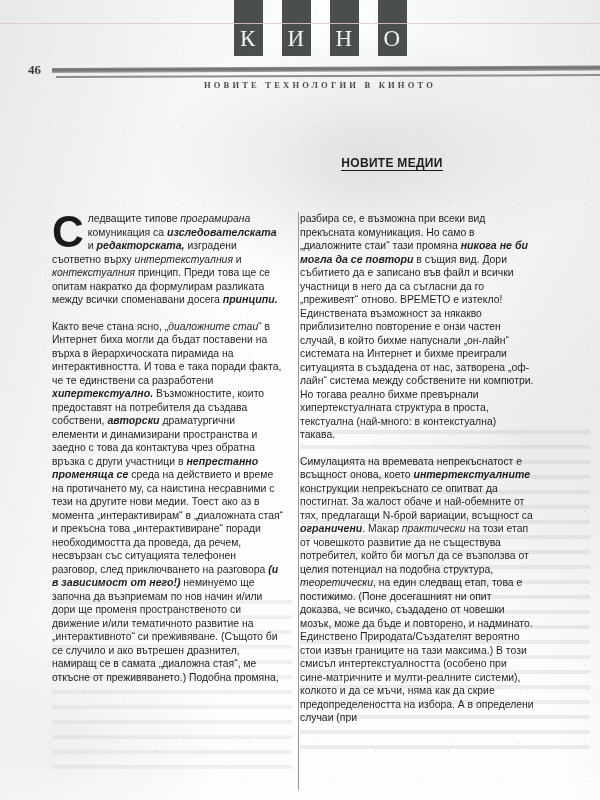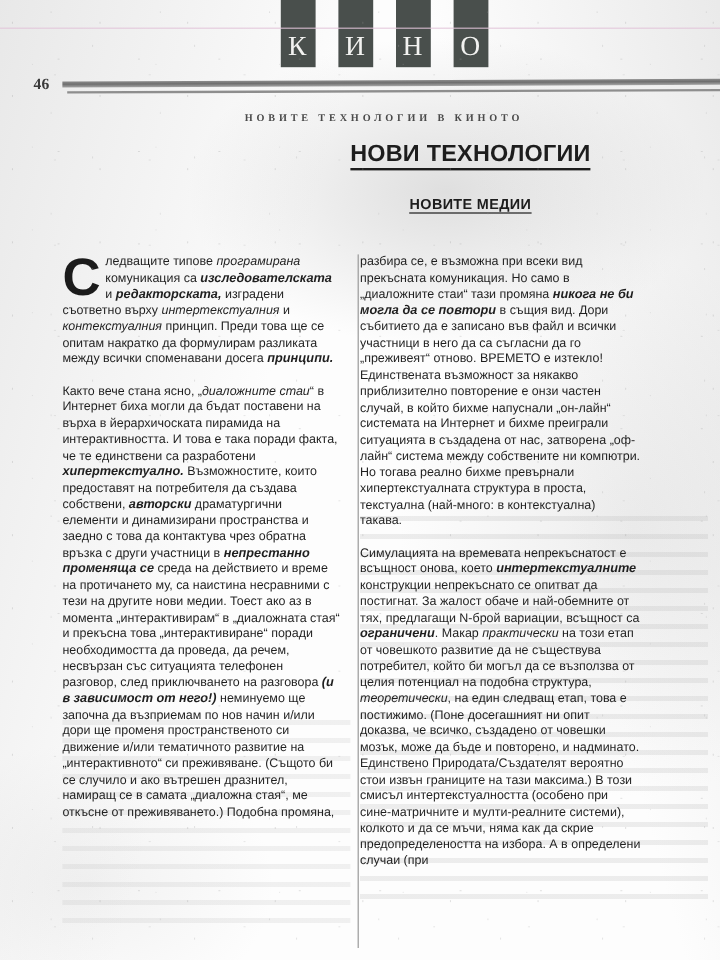--- a/index.html
+++ b/index.html
@@ -137,21 +137,21 @@
     top: 76px;
     width: 544px;
     height: 1.5px;
     background: #8e8e8e;
     transform: rotate(-0.2deg);
     transform-origin: left center;
   }
   #running-head {
     position: absolute;
     left: 0;
-    top: 93px;
+    top: 80px;
     width: 600px;
     text-align: center;
     padding-left: 40px;
     box-sizing: border-box;
     font-family: "Liberation Serif", serif;
     font-size: 8.5px;
     font-weight: 700;
     letter-spacing: 3.2px;
     color: #4a4a4a;
   }
@@ -281,21 +281,21 @@
   </div>
   <div id="scan-line"></div>
 
   <div id="folio">46</div>
   <div id="rule-thick"></div>
   <div id="rule-thin"></div>
   <div id="running-head">НОВИТЕ ТЕХНОЛОГИИ В КИНОТО</div>
 
   <div id="title-block">
     <br>
-    <div class="headline">НОВИ ТЕХНОЛОГИИ</div><br>
+    <br>
     <div id="subheadline">НОВИТЕ МЕДИИ</div>
   </div>
 
   <div id="columns">
     <div id="col-divider"></div>
 
     <div class="column" id="col-left">
 
 
       <p class="para"><span class="dropcap">С</span><span>ледващите типове </span><em class="i">програмирана</em><span> комуникация са </span><em class="bi">изследовател­ската</em><span> и </span><em class="bi">редакторската,</em><span> изградени съответно върху </span><em class="i">интертекстуалния</em><span> и </span><em class="i">контекстуалния</em><span> принцип. Преди това ще се опитам накратко да формулирам разликата между всички споменавани досега </span><em class="bi">принципи.</em></p>

